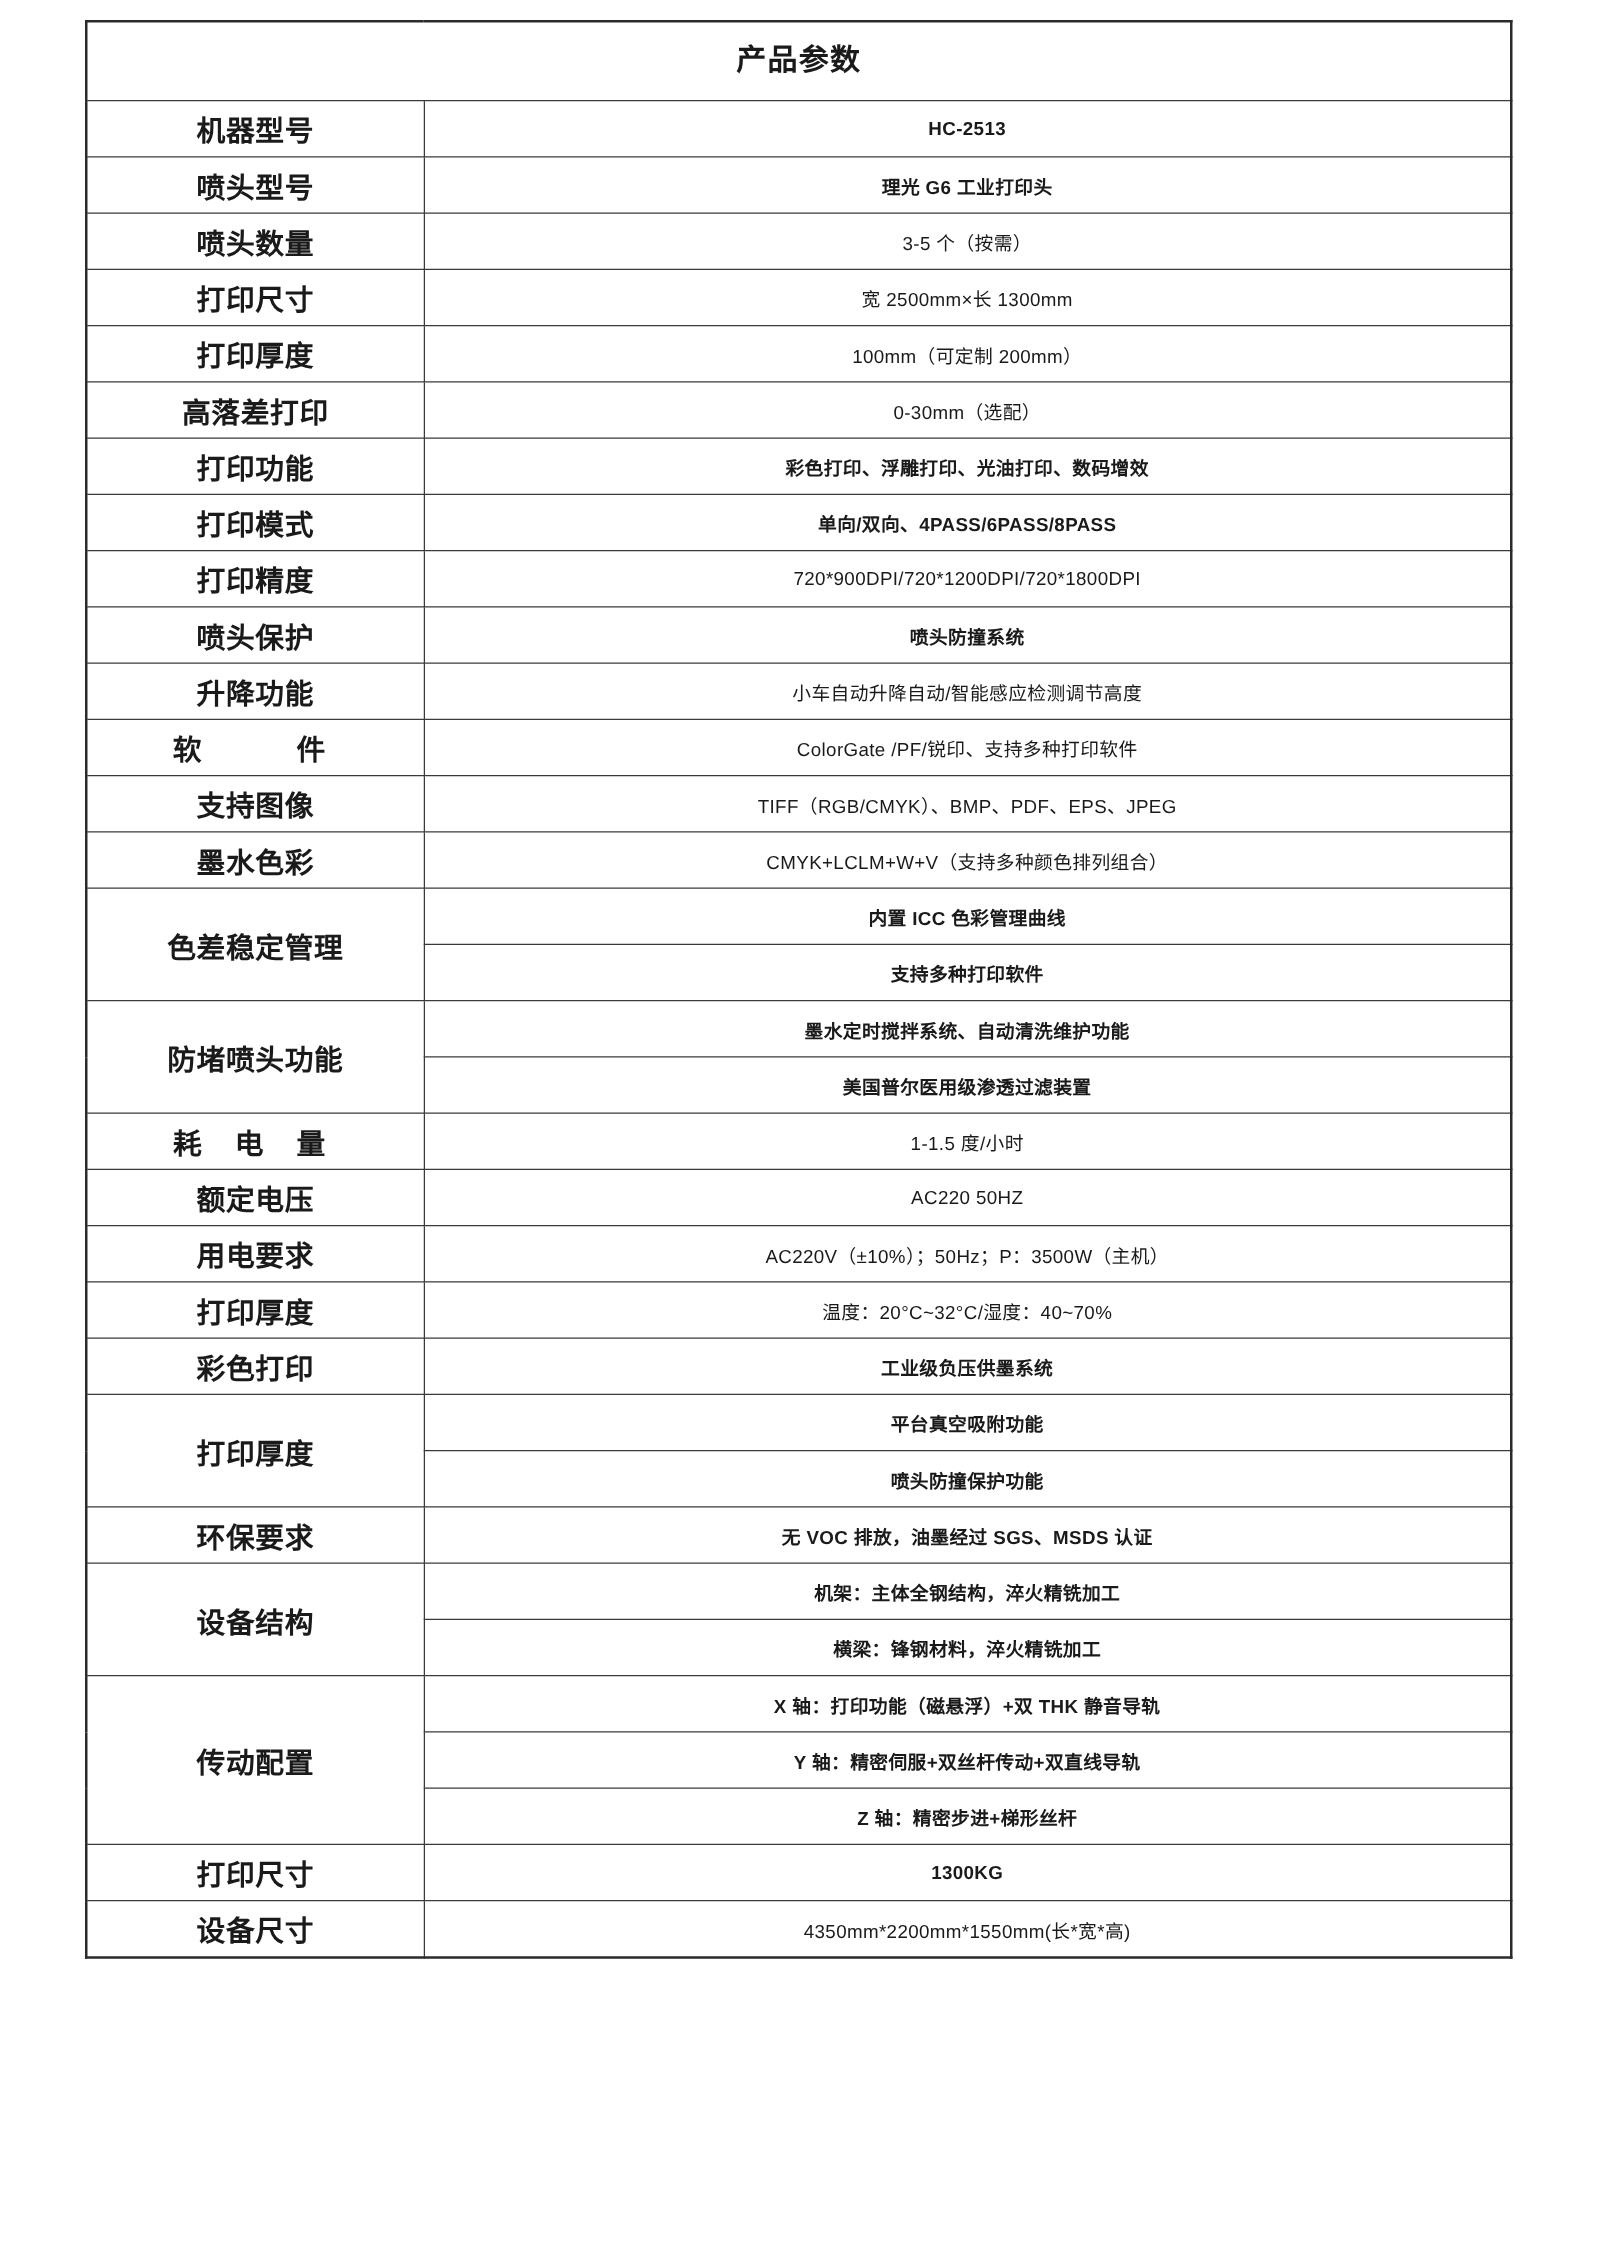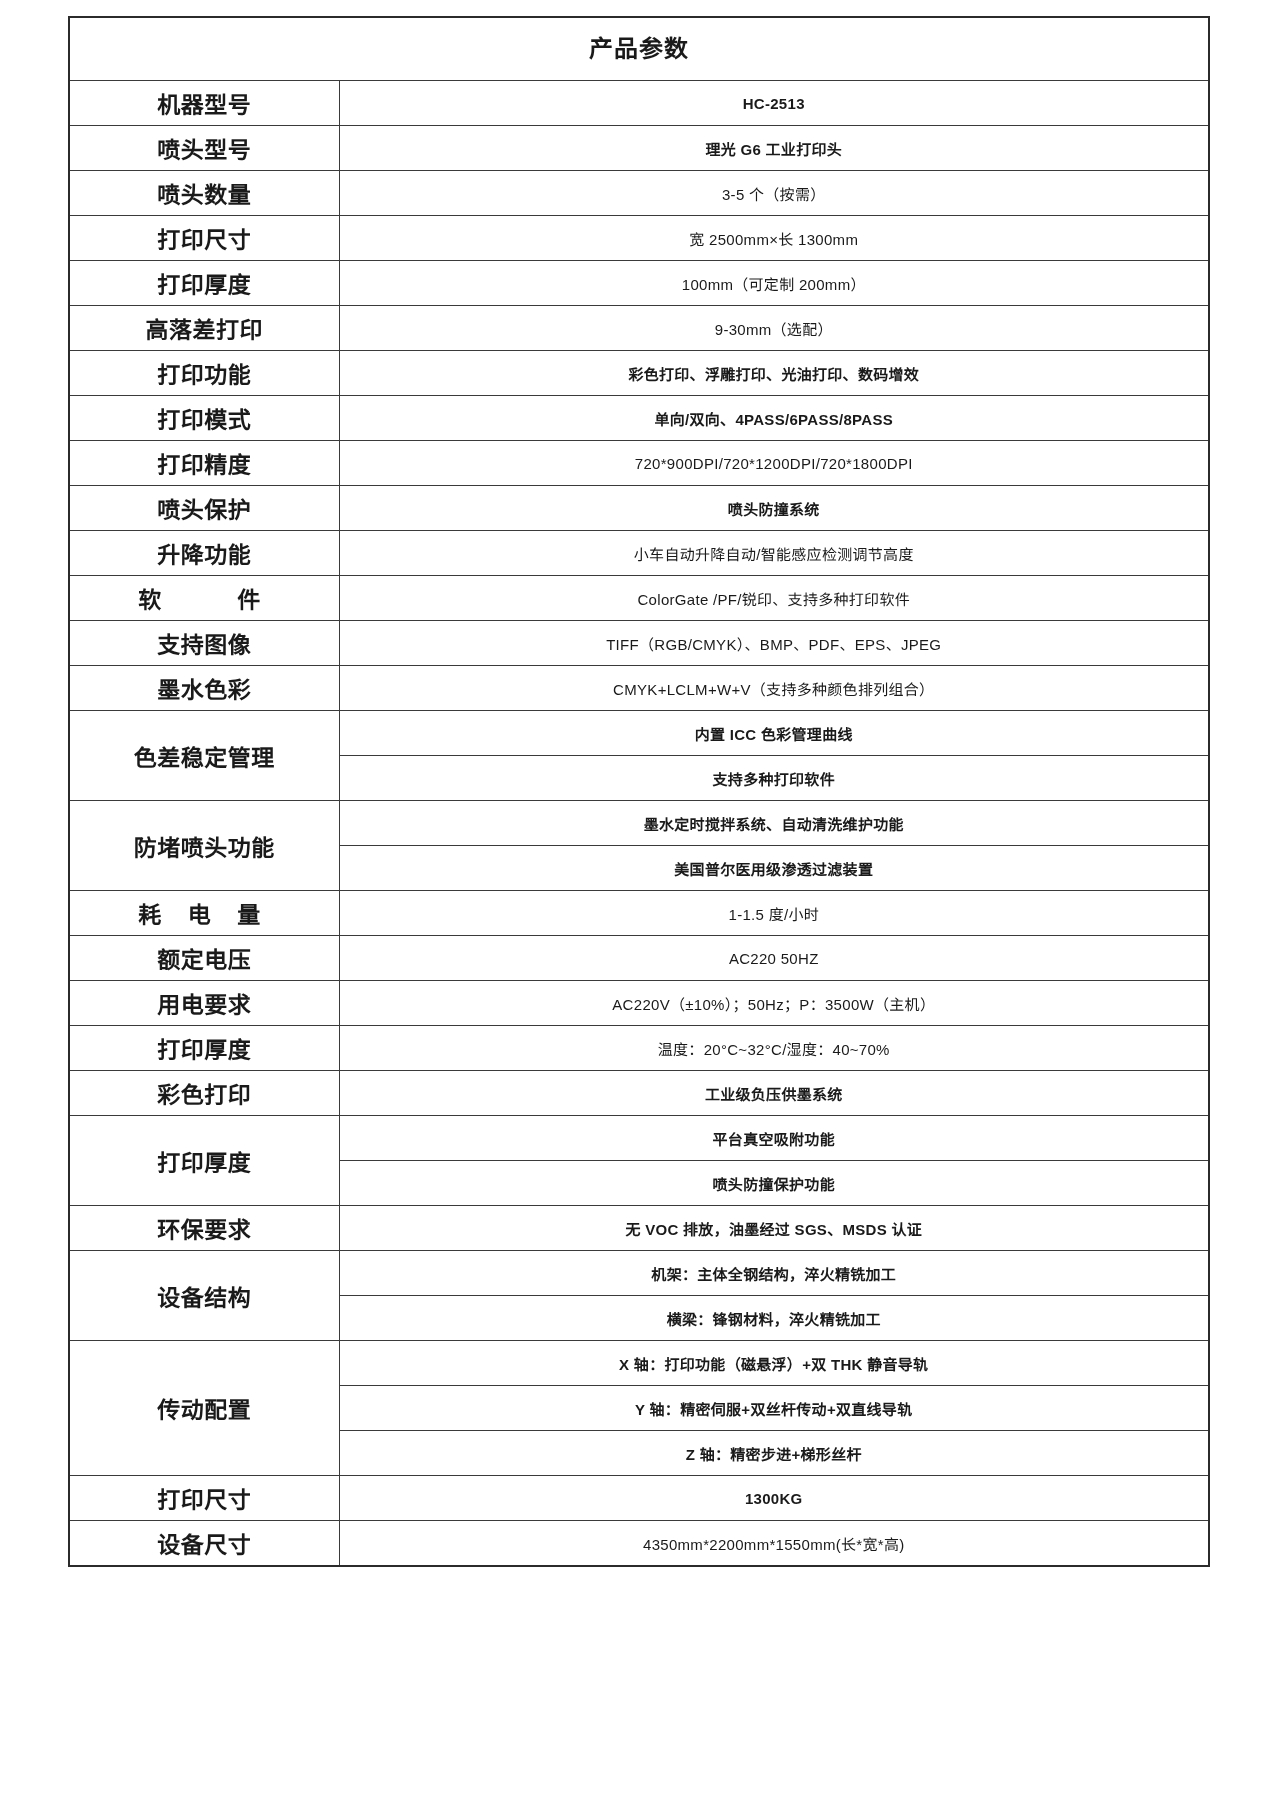--- a/index.html
+++ b/index.html
@@ -95,21 +95,21 @@
         <tr class="row-h">
           <td class="label-cell" rowspan="1">打印尺寸</td>
           <td class="value-cell">宽 2500mm×长 1300mm</td>
         </tr>
         <tr class="row-h">
           <td class="label-cell" rowspan="1">打印厚度</td>
           <td class="value-cell">100mm（可定制 200mm）</td>
         </tr>
         <tr class="row-h">
           <td class="label-cell" rowspan="1">高落差打印</td>
-          <td class="value-cell">9-30mm（选配）</td>
+          <td class="value-cell">0-30mm（选配）</td>
         </tr>
         <tr class="row-h">
           <td class="label-cell" rowspan="1">打印功能</td>
           <td class="value-cell bold">彩色打印、浮雕打印、光油打印、数码增效</td>
         </tr>
         <tr class="row-h">
           <td class="label-cell" rowspan="1">打印模式</td>
           <td class="value-cell bold">单向/双向、4PASS/6PASS/8PASS</td>
         </tr>
         <tr class="row-h">

